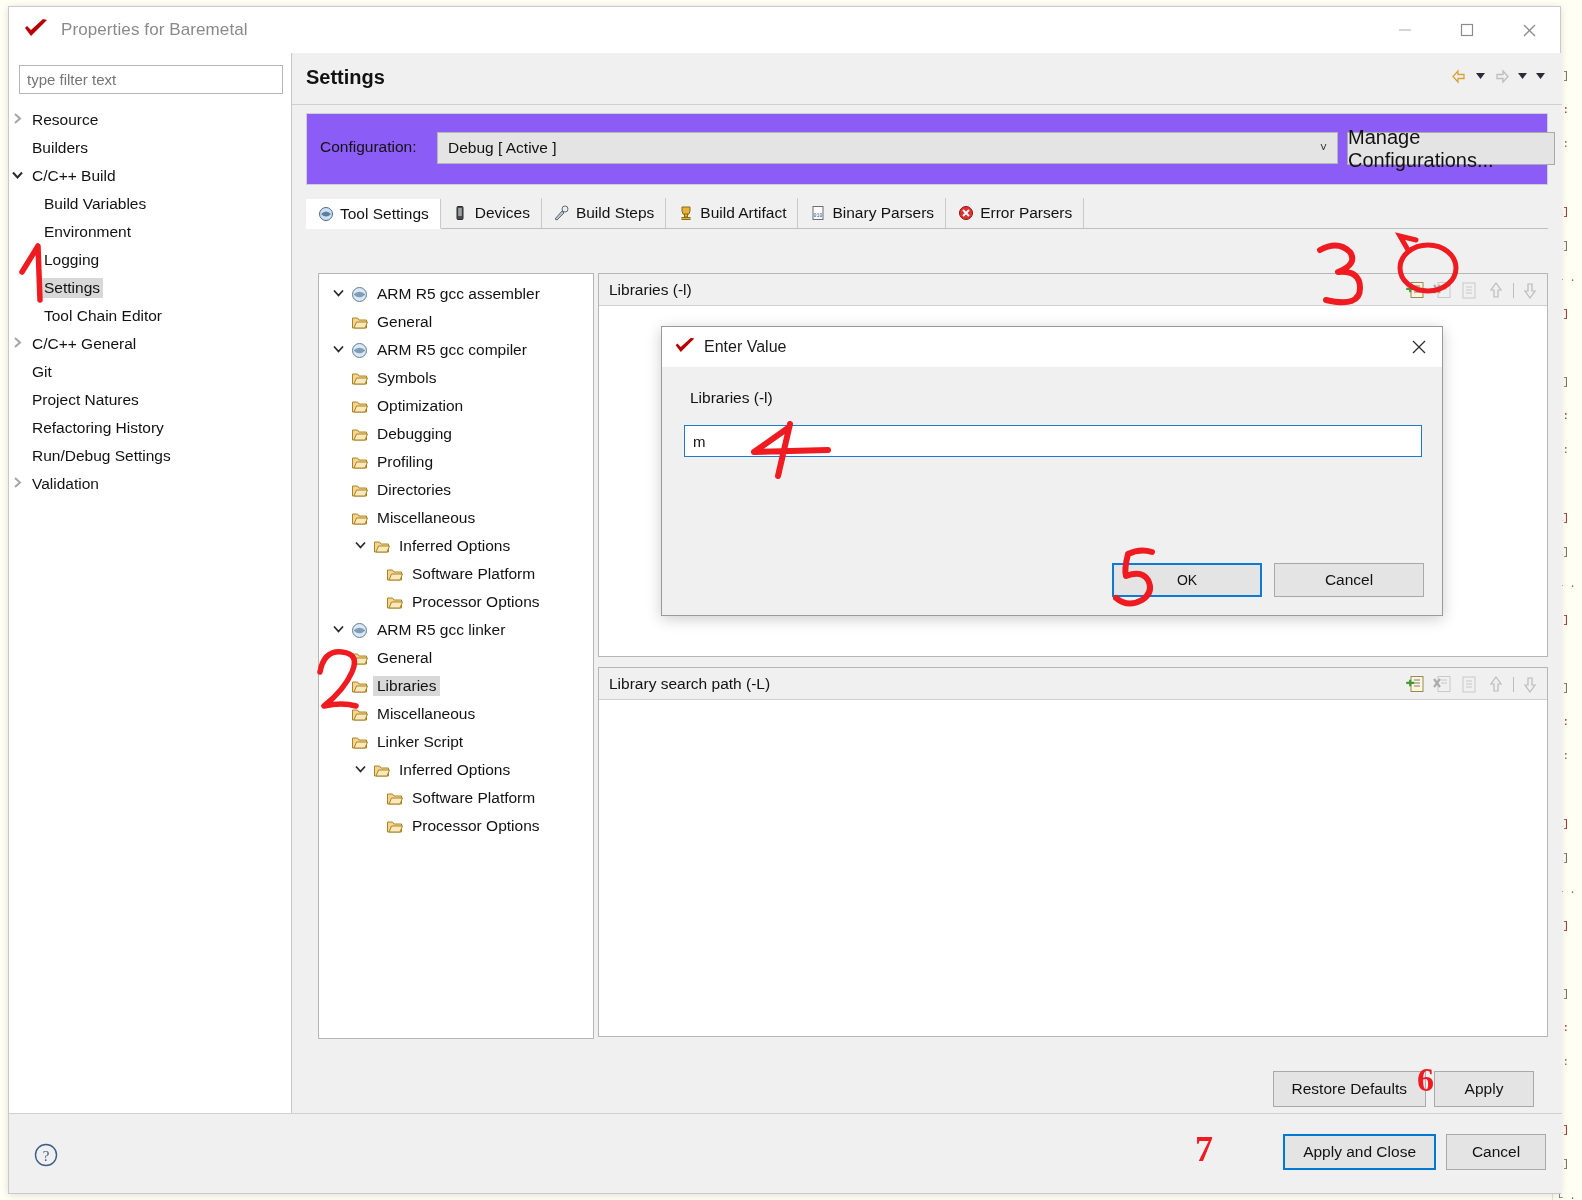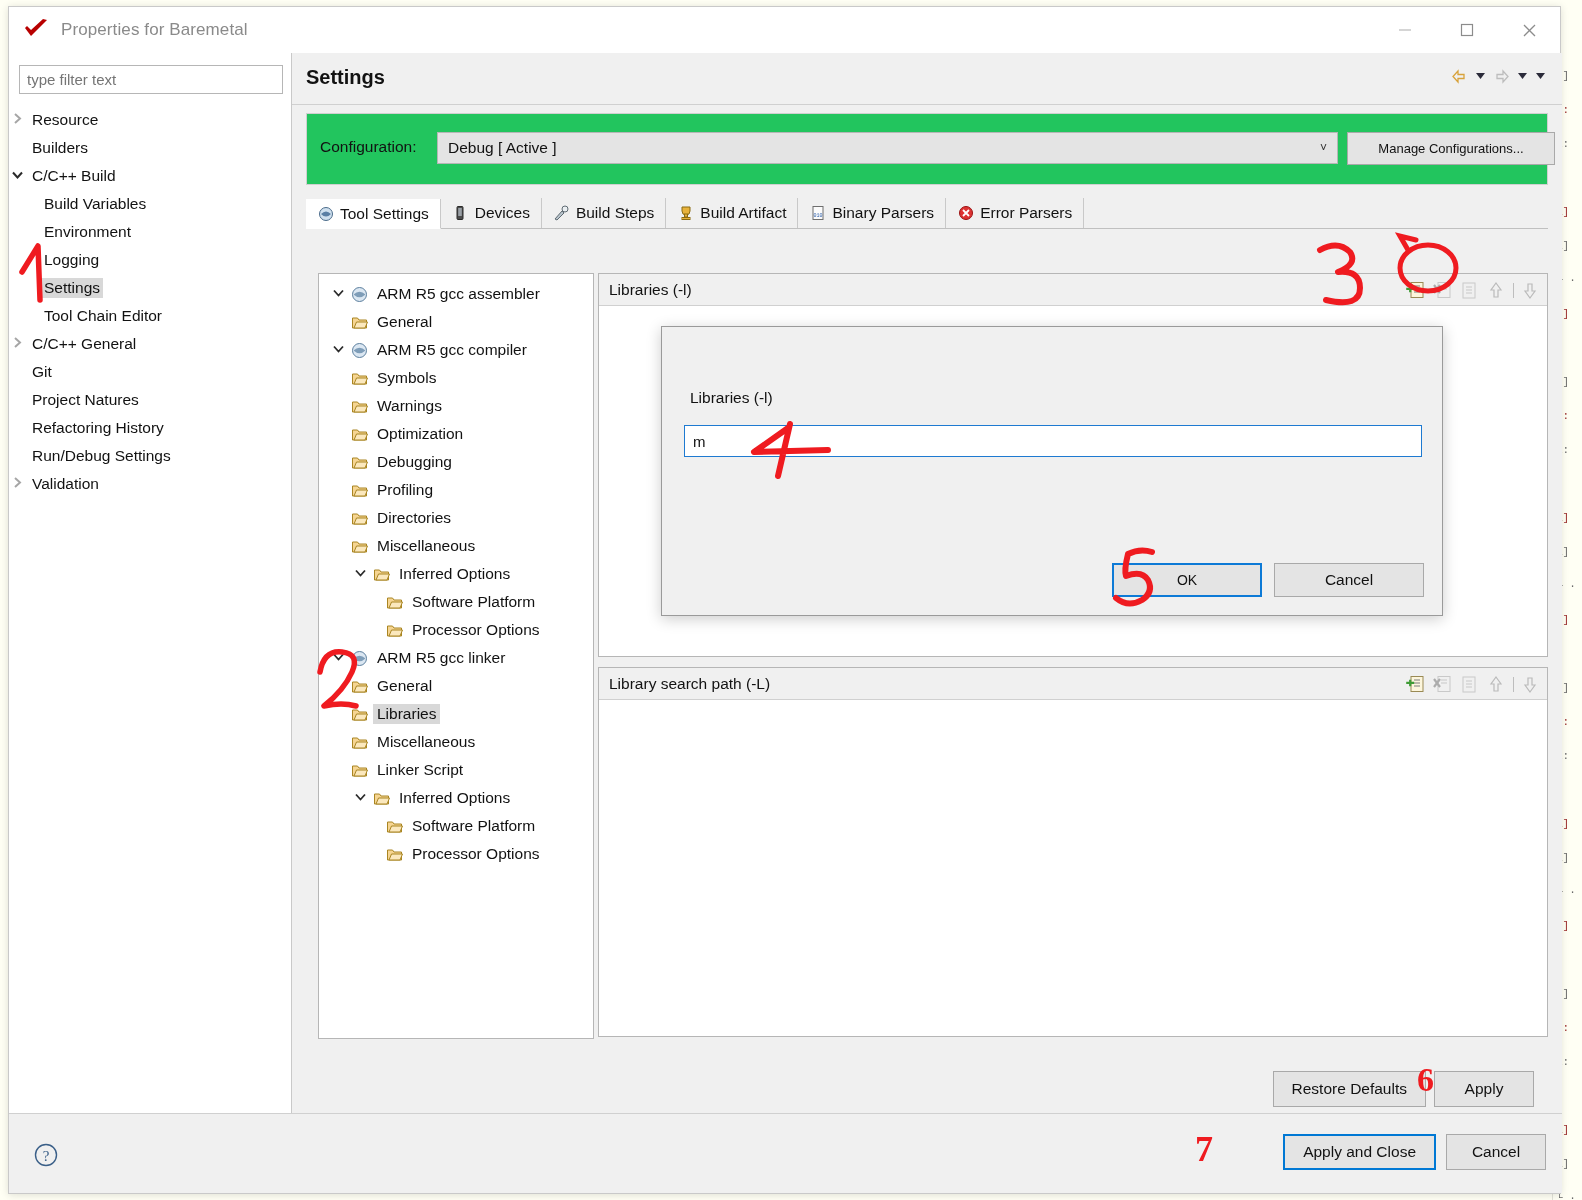--- a/index.html
+++ b/index.html
@@ -147,21 +147,21 @@
 
   #page-content {
     position: absolute;
     left: 14px; top: 60px;
     right: 14px; bottom: 0;
   }
 
   
   #config-group {
     border: 1px solid #d0d0d0;
-    background: #22c55e;
+    background: #8b5cf6;
     height: 72px;
     position: relative;
   }
   #config-label {
     position: absolute; left: 13px; top: 24px;
     font-size: 15.5px; color: #121212;
   }
   #config-combo {
     position: absolute; left: 130px; top: 18px;
     width: 901px; height: 32px;
@@ -172,21 +172,21 @@
     font-size: 15.5px; color: #121212;
   }
   #config-combo .chev {
     position: absolute; right: 10px; font-size: 12px; color: #333;
   }
   #manage-btn {
     position: absolute; left: 1040px; top: 18px;
     width: 208px; height: 33px;
     background: #e4e4e4; border: 1px solid #a9a9a9;
     display:flex; align-items:center; justify-content:center;
-    font-size: 13px; color: #121212;
+    font-size: 20px; color: #121212;
   }
 
   
   #tab-row {
     margin-top: 14px;
     height: 30px;
     display: flex;
     align-items: flex-end;
     border-bottom: 1px solid #c0c0c0;
     position: relative;
@@ -663,29 +663,20 @@
                 </span>
                 <span class="tlabel">Symbols</span>
               </div>
               <div class="tt-item d1">
                 <span class="ticon">
                   <svg width="17" height="17" viewBox="0 0 17 17">
                     <path d="M1.5 4 h5 l1.5 2 h7.5 v8 h-14 z" fill="#f6d592" stroke="#a98522" stroke-width="1"></path>
                     <path d="M3 14 l2.5 -6 h11 l-2.5 6 z" fill="#fbe8bd" stroke="#a98522" stroke-width="1"></path>
                   </svg>
                 </span>
-                <span class="tlabel">Warnings</span>
-              </div>
-              <div class="tt-item d1">
-                <span class="ticon">
-                  <svg width="17" height="17" viewBox="0 0 17 17">
-                    <path d="M1.5 4 h5 l1.5 2 h7.5 v8 h-14 z" fill="#f6d592" stroke="#a98522" stroke-width="1"></path>
-                    <path d="M3 14 l2.5 -6 h11 l-2.5 6 z" fill="#fbe8bd" stroke="#a98522" stroke-width="1"></path>
-                  </svg>
-                </span>
                 <span class="tlabel">Optimization</span>
               </div>
               <div class="tt-item d1">
                 <span class="ticon">
                   <svg width="17" height="17" viewBox="0 0 17 17">
                     <path d="M1.5 4 h5 l1.5 2 h7.5 v8 h-14 z" fill="#f6d592" stroke="#a98522" stroke-width="1"></path>
                     <path d="M3 14 l2.5 -6 h11 l-2.5 6 z" fill="#fbe8bd" stroke="#a98522" stroke-width="1"></path>
                   </svg>
                 </span>
                 <span class="tlabel">Debugging</span>
@@ -938,20 +929,34 @@
       </svg>
     </div>
     <div id="btn-bar-2">
       <div class="btn primary">Apply and Close</div>
       <div class="btn">Cancel</div>
     </div>
   </div>
 </div>
 
 <div id="enter-value-dialog">
+  <div id="ev-titlebar">
+    <div id="ev-icon">
+      <svg width="22" height="22" viewBox="0 0 26 26">
+        <path d="M2 11 L8 19 L24 3 L20 2 L8 13 L4 9 Z" fill="#b80000"></path>
+      </svg>
+    </div>
+    <div id="ev-title">Enter Value</div>
+    <div id="ev-close">
+      <svg width="18" height="18" viewBox="0 0 18 18">
+        <line x1="3" y1="3" x2="15" y2="15" stroke="#2f2f2f" stroke-width="1.3"></line>
+        <line x1="15" y1="3" x2="3" y2="15" stroke="#2f2f2f" stroke-width="1.3"></line>
+      </svg>
+    </div>
+  </div>
   <div id="ev-field-label">Libraries (-l)</div>
   <input id="ev-input" type="text" value="m" style="">
   <div id="ev-btns">
     <div id="ev-ok">OK</div>
     <div id="ev-cancel">Cancel</div>
   </div>
 </div>
 
 <div id="annotations">
   <svg width="1582" height="1200" style="position:absolute;left:0;top:0;">

